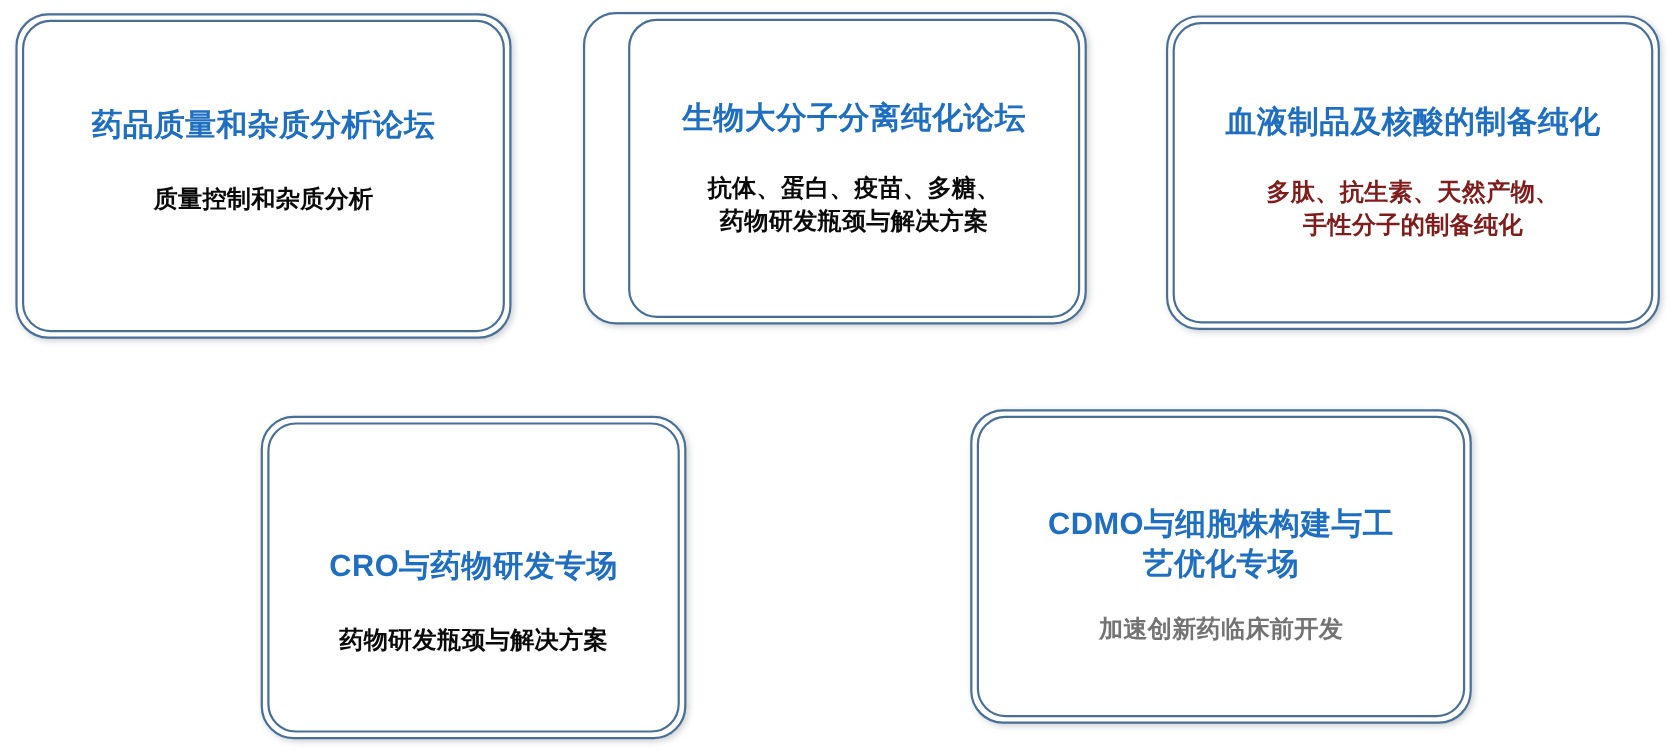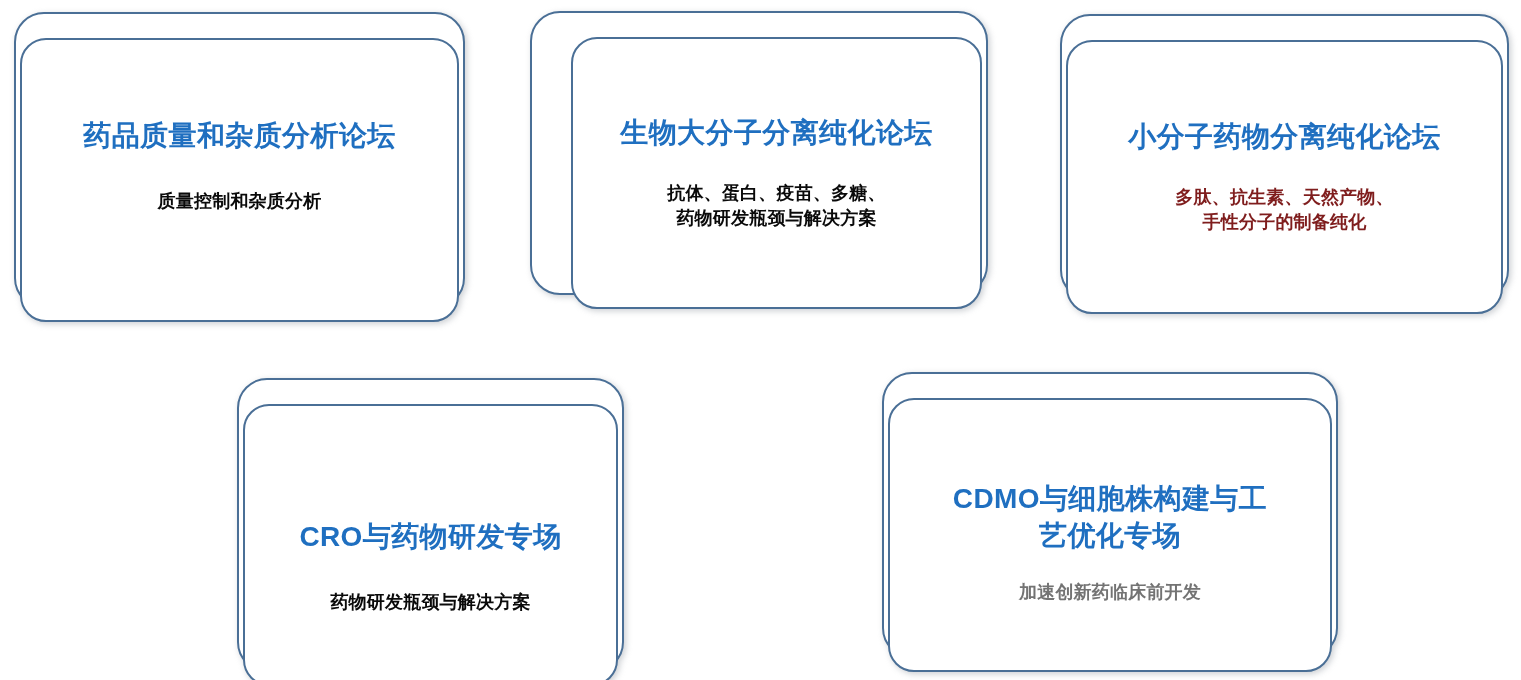--- a/index.html
+++ b/index.html
@@ -39,21 +39,20 @@
     width: 100%;
     height: 100%;
     border: 2px solid var(--edge, #4a6f96);
     border-radius: 26px;
     background: #ffffff;
     display: flex;
     flex-direction: column;
     align-items: center;
     justify-content: center;
     overflow: hidden;
-    margin-top: 20px;
   }
 
   .card-body {
     width: 100%;
     box-sizing: border-box;
     padding: 0 16px;
     text-align: center;
   }
 
   .card-title {
@@ -61,21 +60,21 @@
     font-weight: bold;
     font-size: 28px;
     line-height: 1.30;
     letter-spacing: 0.4px;
     white-space: pre-line;
   }
 
   .card-subtitle {
     color: #0a0a0a;
     font-weight: bold;
-    font-size: 18px;
+    font-size: 22px;
     line-height: 1.38;
     letter-spacing: 0.2px;
     white-space: pre-line;
   }
 
   
   .gap-lg  { height: 34px; }
   .gap-md  { height: 30px; }
   .gap-sm  { height: 26px; }
 
@@ -113,21 +112,21 @@
         <div class="gap-md"></div>
         <div class="card-subtitle" style="color: rgb(10, 10, 10);">抗体、蛋白、疫苗、多糖、
 药物研发瓶颈与解决方案</div>
       </div>
     </div>
   </div>
 
   <div class="card" id="card-3" style="--edge: #4a6f96;">
     <div class="card-inner">
       <div class="card-body">
-        <div class="card-title" style="color: rgb(31, 111, 192);">小分子药物分离纯化论坛</div>
+        <div class="card-title" style="color: rgb(31, 111, 192);">血液制品及核酸的制备纯化</div>
         <div class="gap-md"></div>
         <div class="card-subtitle" style="color: #7f1d1d;">多肽、抗生素、天然产物、
 手性分子的制备纯化</div>
       </div>
     </div>
   </div>
 
   <div class="card" id="card-4" style="--edge: #4a6f96;">
     <div class="card-inner">
       <div class="card-body">

